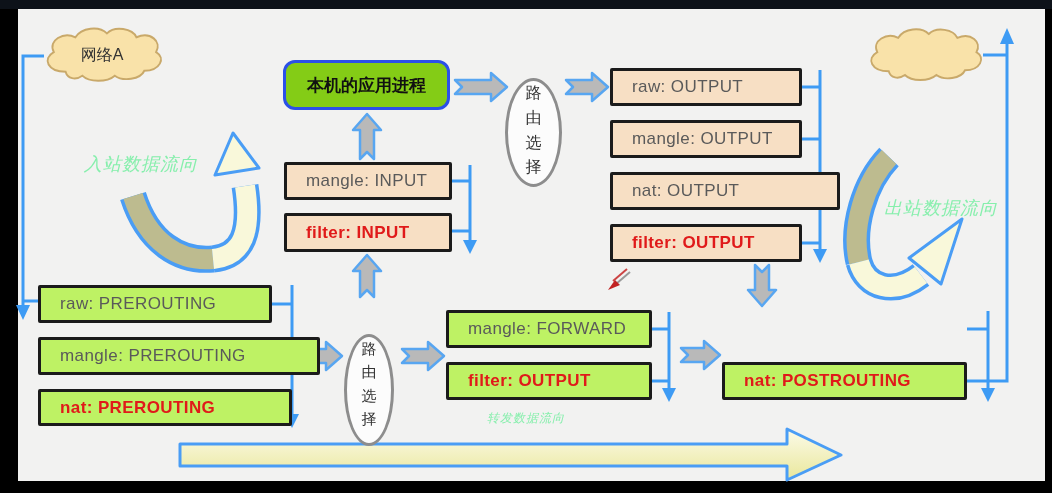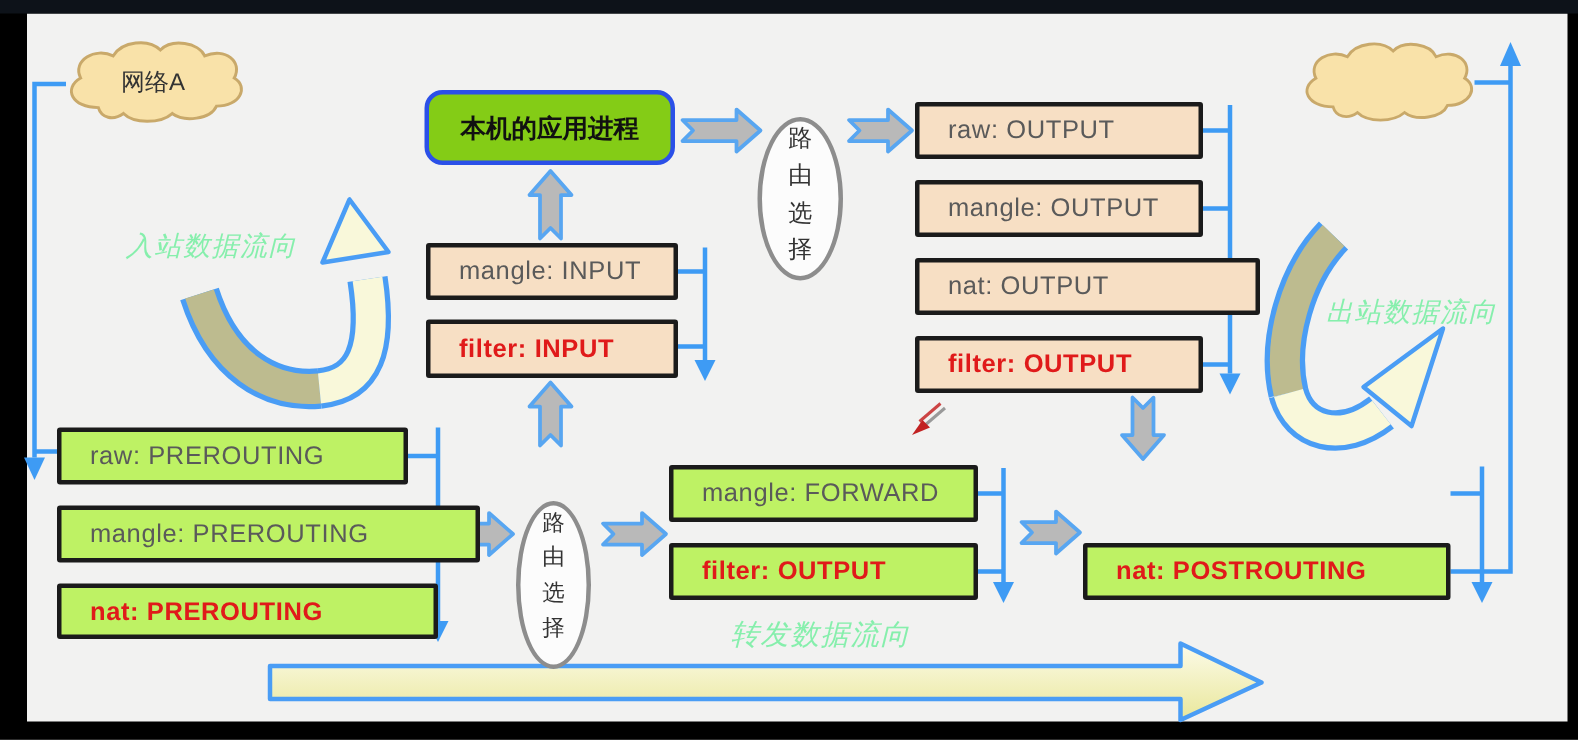--- a/index.html
+++ b/index.html
@@ -156,14 +156,14 @@
   <div class="box" style="left:38px;top:337px;width:282px;height:38px">mangle: PREROUTING</div>
   <div class="box red" style="left:38px;top:389px;width:254px;height:37px">nat: PREROUTING</div>
 
   <div class="box" style="left:446px;top:310px;width:206px;height:38px">mangle: FORWARD</div>
   <div class="box red" style="left:446px;top:362px;width:206px;height:38px">filter: OUTPUT</div>
 
   <div class="box red" style="left:722px;top:362px;width:245px;height:38px">nat: POSTROUTING</div>
 
   <div class="flowlabel" style="left:84px;top:152px">入站数据流向</div>
   <div class="flowlabel" style="left:884px;top:196px">出站数据流向</div>
-  <div class="flowlabel" style="left:487px;top:410px;font-size:19px">转发数据流向</div>
+  <div class="flowlabel" style="left:487px;top:410px;font-size:12px">转发数据流向</div>
 </div>
 
 </body></html>

